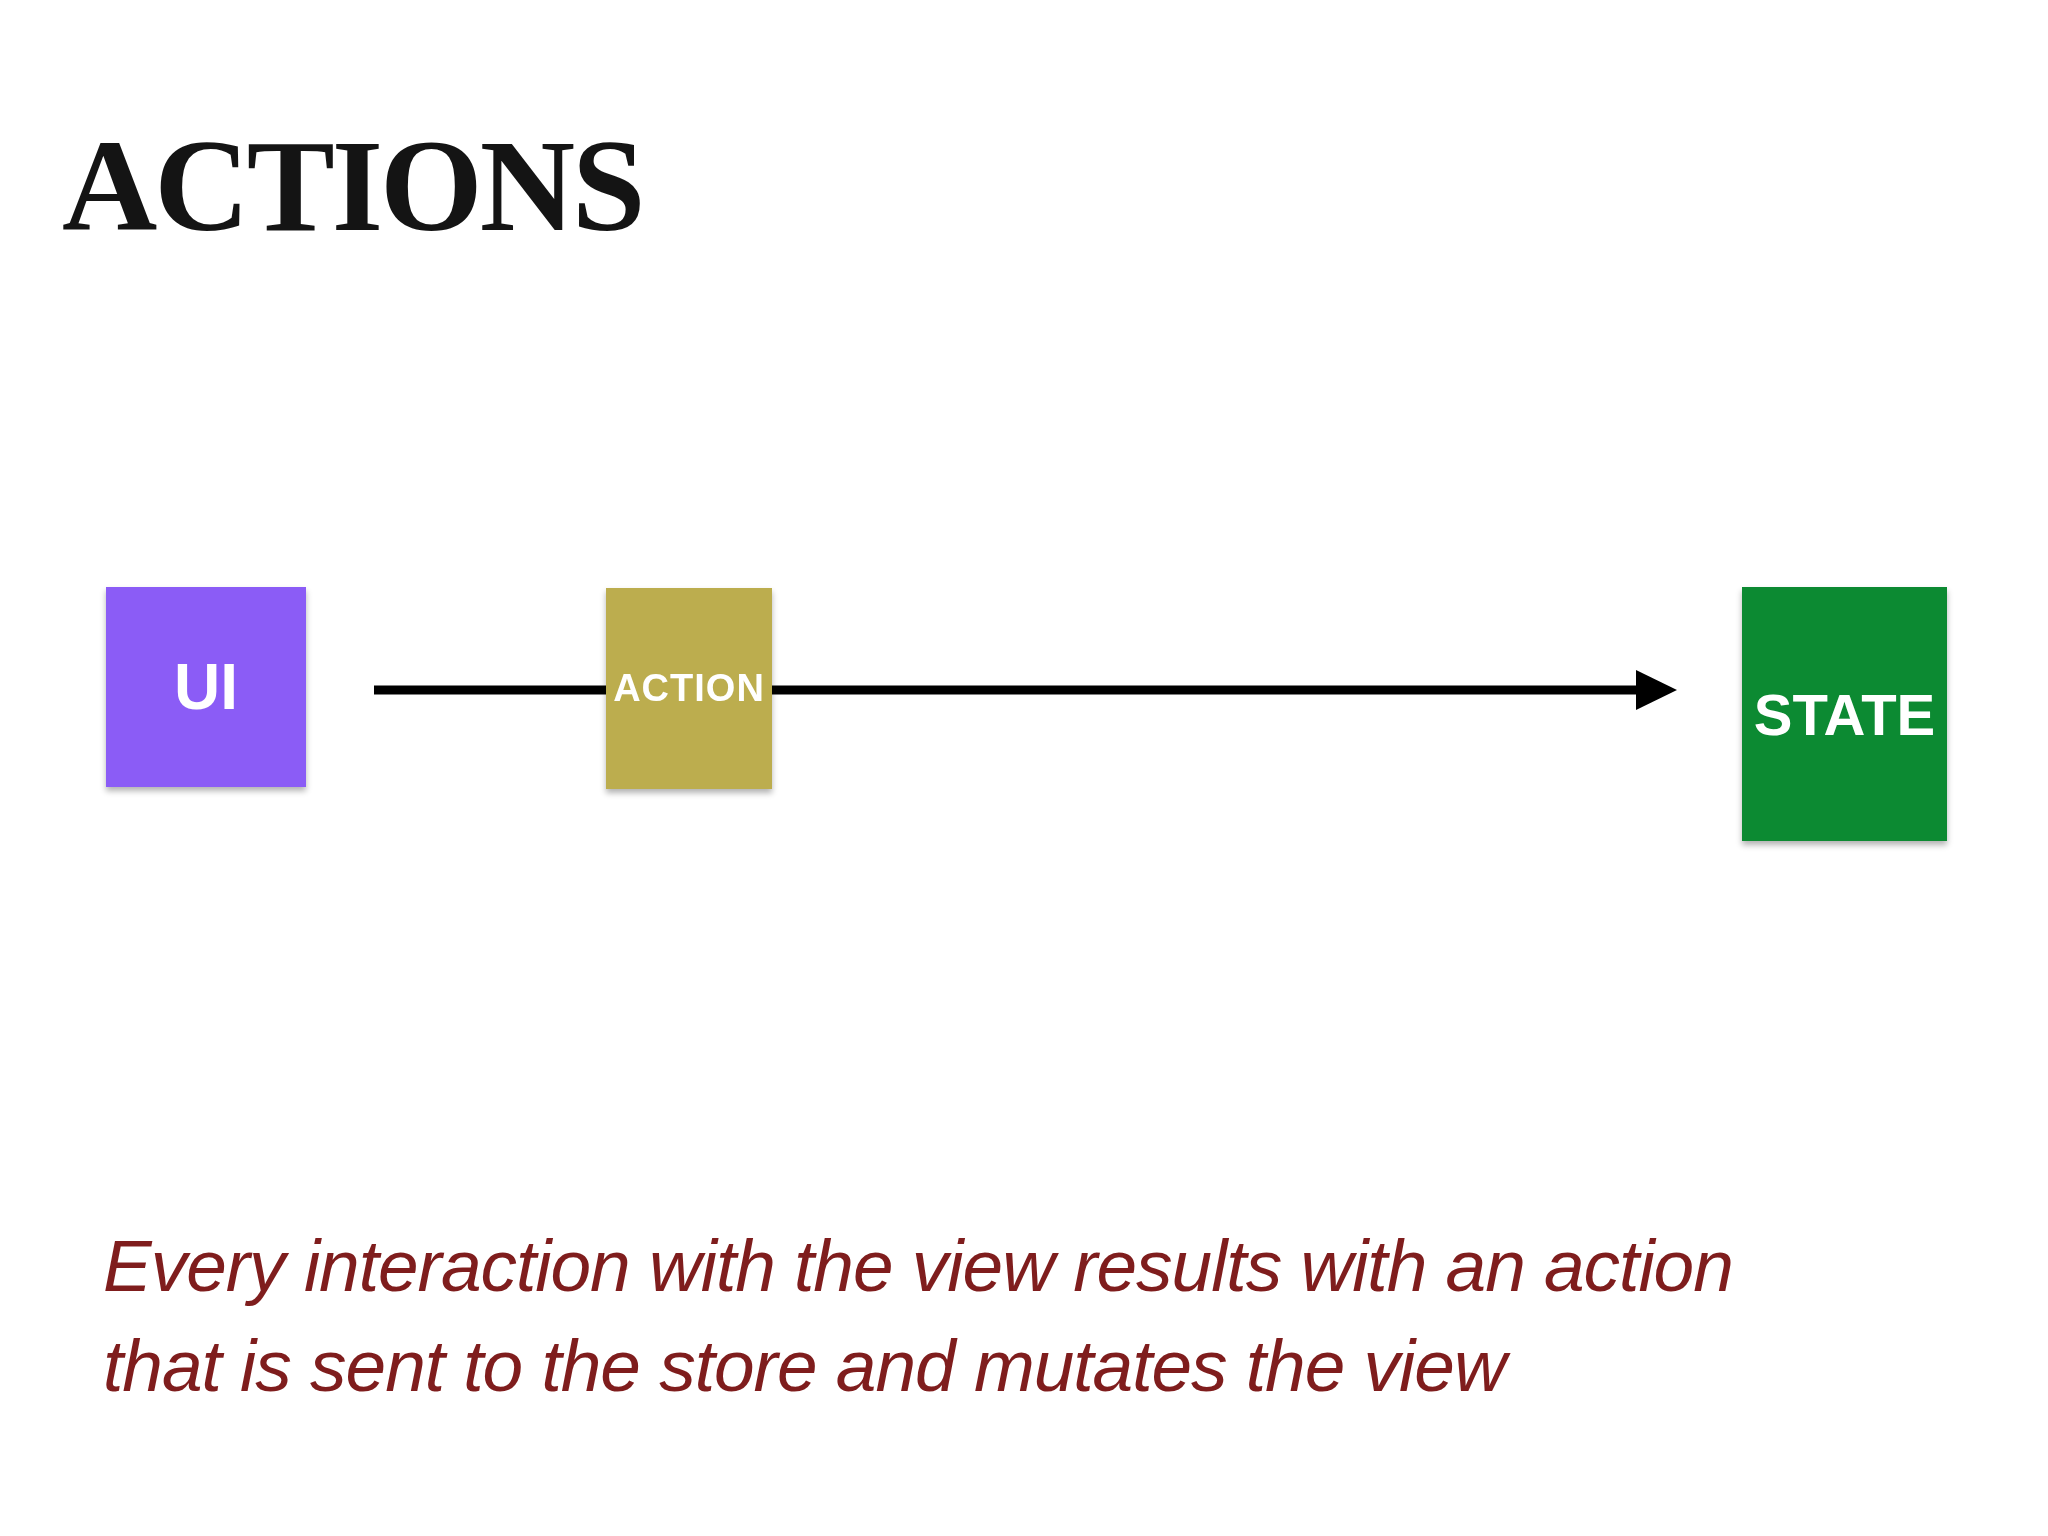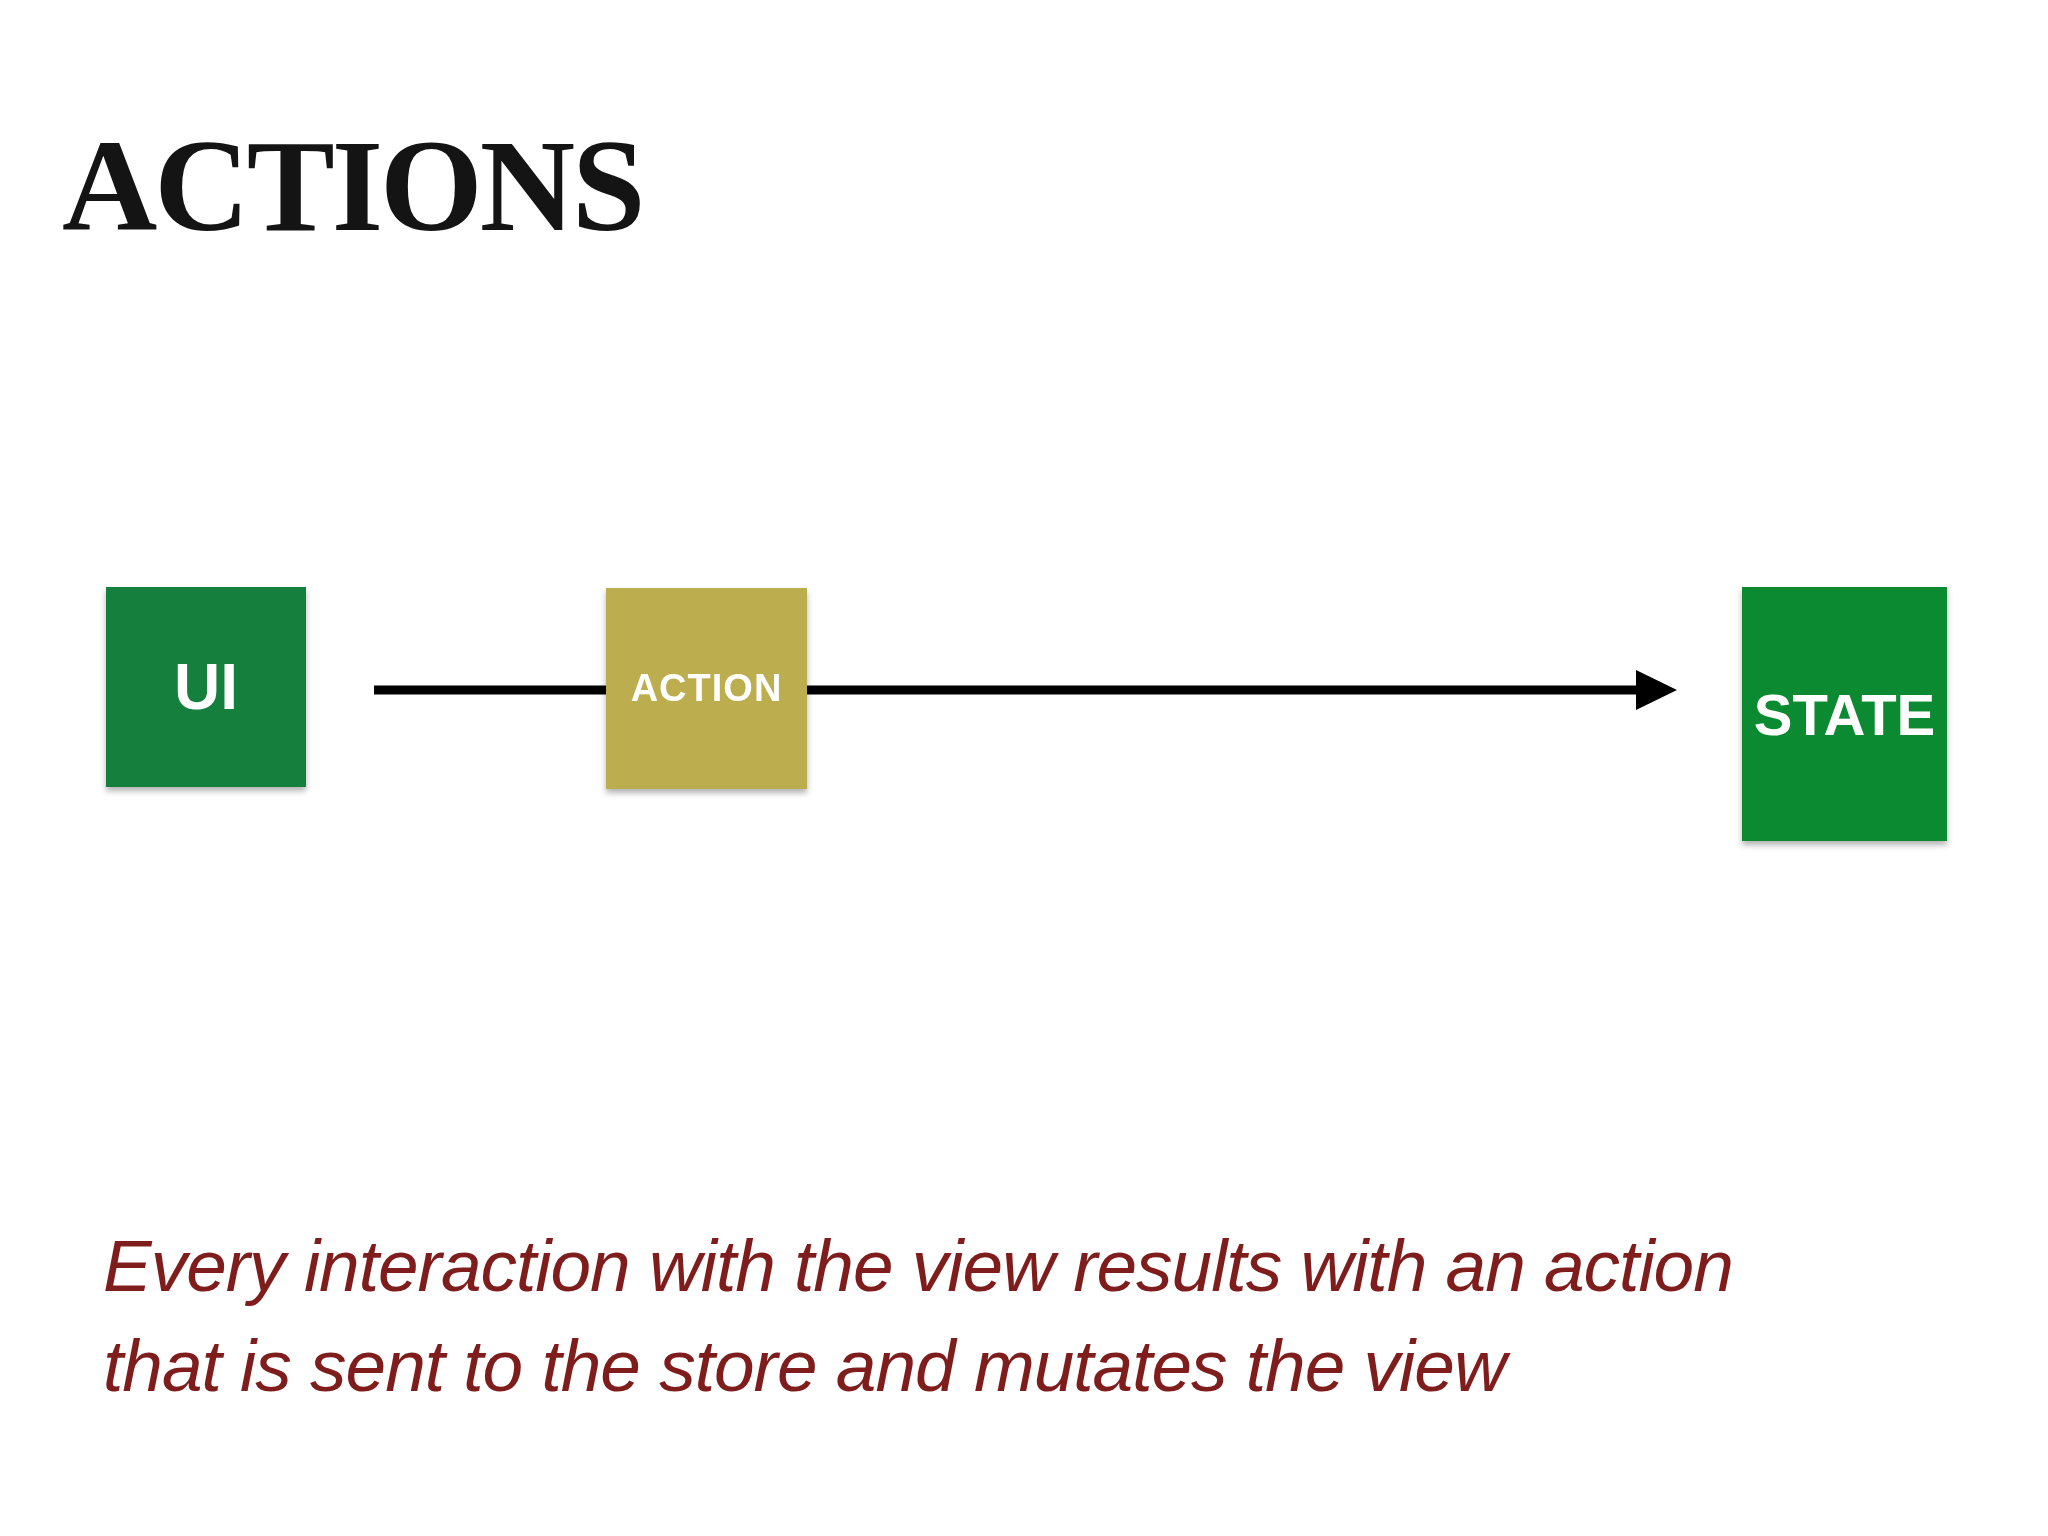--- a/index.html
+++ b/index.html
@@ -52,21 +52,21 @@
   }
   .node-ui {
     left: 106px;
     top: 587px;
     width: 200px;
     height: 200px;
   }
   .node-action {
     left: 606px;
     top: 588px;
-    width: 201px;
+    width: 166px;
     height: 201px;
   }
   .node-state {
     left: 1742px;
     top: 587px;
     width: 205px;
     height: 254px;
   }
   .node-label {
     font-weight: bold;
@@ -96,21 +96,21 @@
 
 <div class="slide" style="background-color: rgb(255, 255, 255);">
 
   <h1 class="title" style="color: rgb(20, 20, 20);">ACTIONS</h1>
 
   <svg class="arrow-svg" viewBox="0 0 2048 1536" xmlns="http://www.w3.org/2000/svg" style="color: rgb(0, 0, 0);">
     <line x1="374" y1="690" x2="1642" y2="690" stroke="currentColor" stroke-width="9"></line>
     <polygon points="1636,670 1677,690 1636,710" fill="currentColor"></polygon>
   </svg>
 
-  <div class="node node-ui" style="background-color: #15803d;">
+  <div class="node node-ui" style="background-color: #8b5cf6;">
     <span class="node-label" style="color: rgb(255, 255, 255);">UI</span>
   </div>
 
   <div class="node node-action" style="background-color: rgb(188, 173, 78);">
     <span class="node-label" style="color: rgb(255, 255, 255);">ACTION</span>
   </div>
 
   <div class="node node-state" style="background-color: rgb(12, 138, 50);">
     <span class="node-label" style="color: rgb(255, 255, 255);">STATE</span>
   </div>

